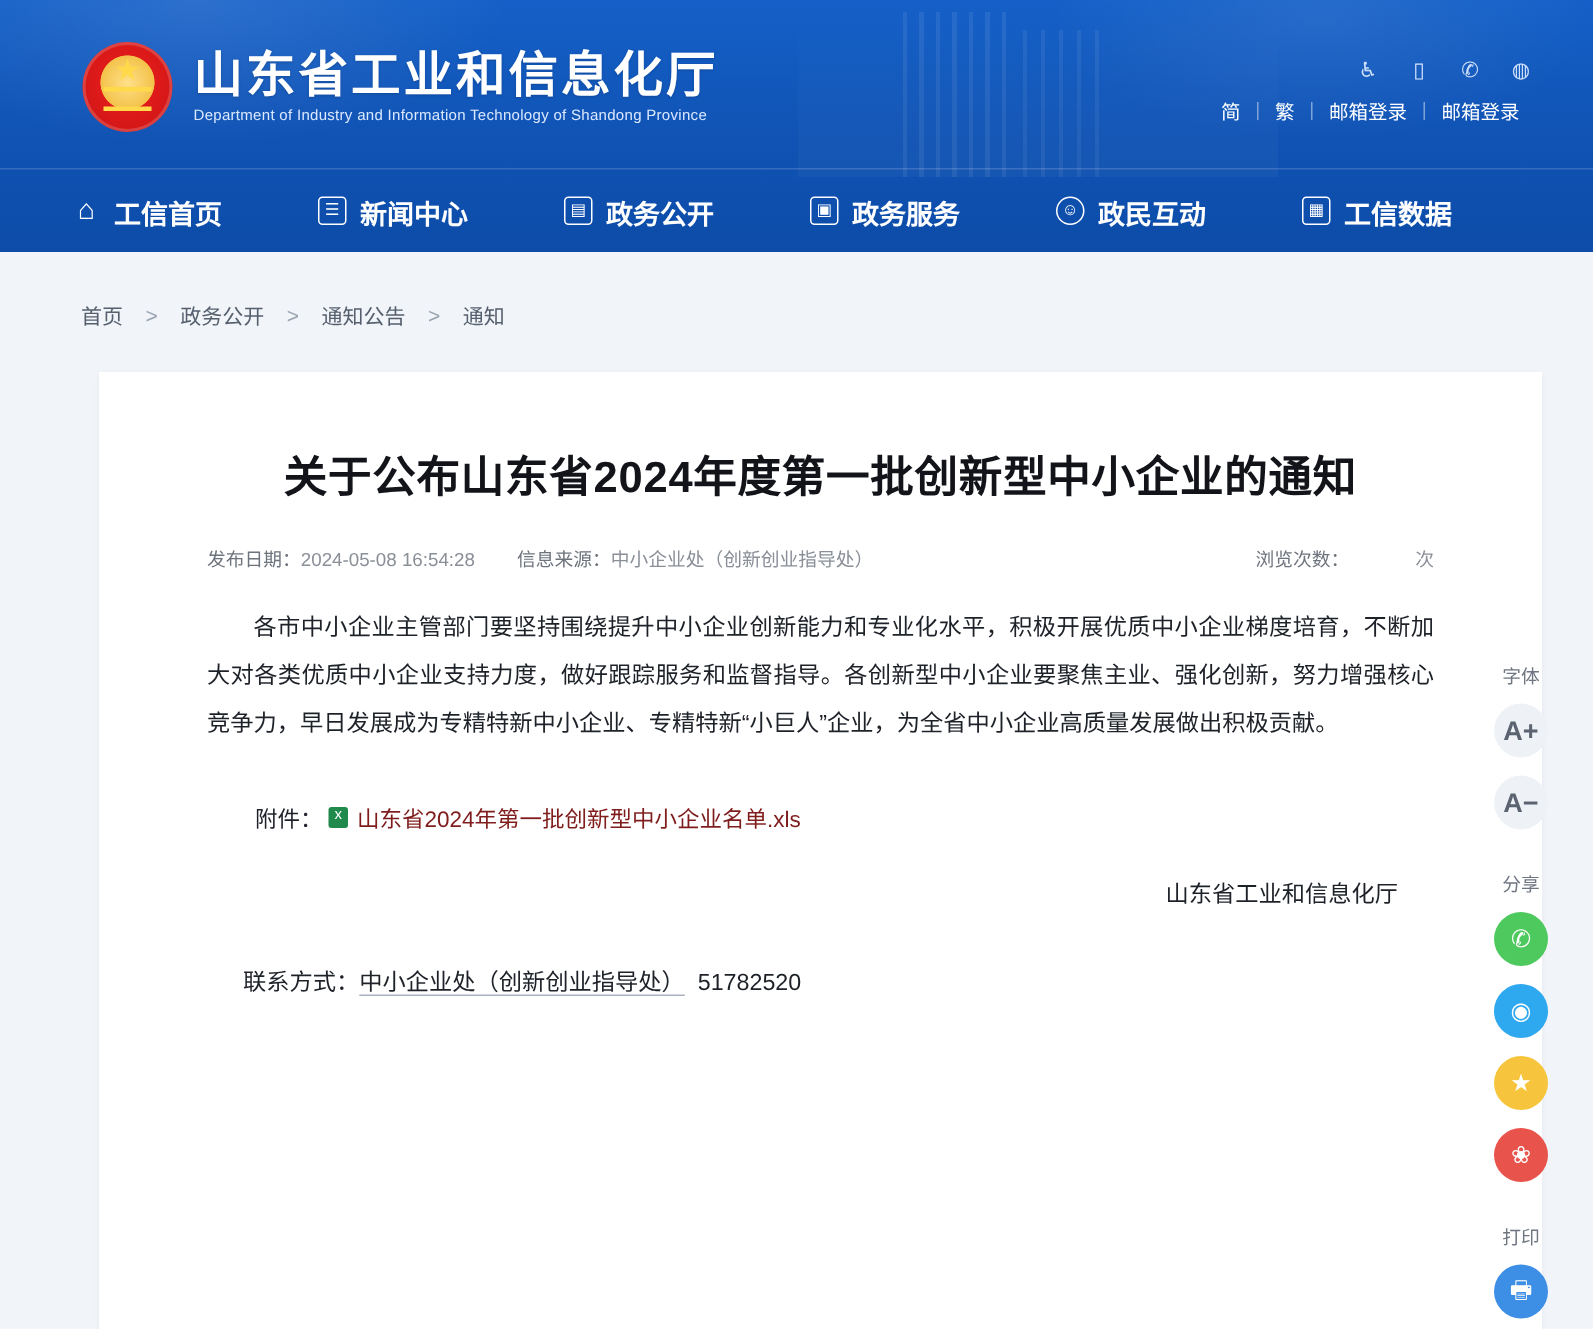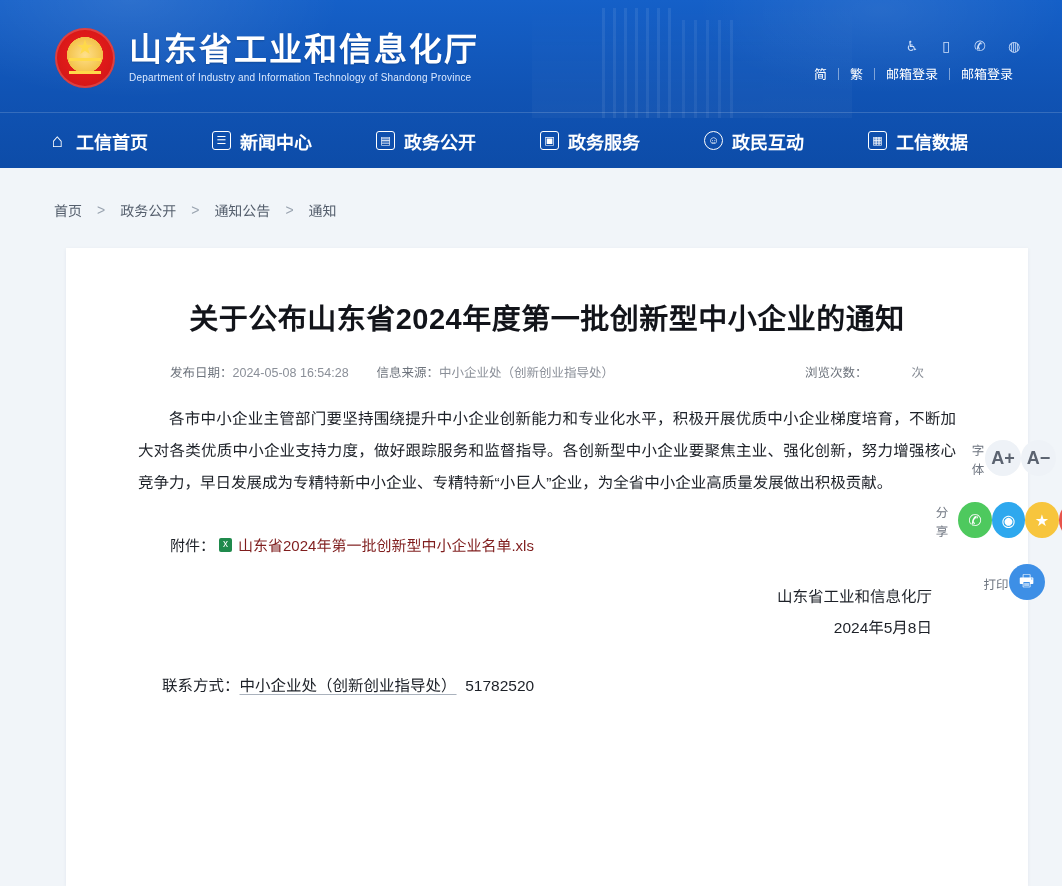--- a/index.html
+++ b/index.html
@@ -238,21 +238,21 @@
     padding: 50px 72px 0 72px;
     font-size: 29px;
     line-height: 1.45;
     font-weight: bold;
     color: #12141a;
     text-align: center;
     letter-spacing: 0.5px;
   }
   .meta {
     margin-top: 22px;
-    padding: 0 104px;
+    padding: 0 72px;
     display: flex;
     align-items: center;
     font-size: 12.5px;
     color: #8a8f98;
   }
   .meta .m-date { white-space: nowrap; }
   .meta .m-source { margin-left: 28px; white-space: nowrap; }
   .meta .m-views { margin-left: auto; white-space: nowrap; }
   .meta .m-views .views-num { display: inline-block; min-width: 44px; }
   .meta strong { font-weight: normal; color: #6e747d; }
@@ -322,21 +322,21 @@
     display: flex;
     flex-direction: column;
     align-items: center;
     gap: 0;
   }
   .rail-label {
     font-size: 12.5px;
     color: #6f7681;
     margin-bottom: 10px;
   }
-  .rail-group { display: flex; flex-direction: row; align-items: center; }
+  .rail-group { display: flex; flex-direction: column; align-items: center; }
   .rail-btn {
     width: 36px; height: 36px;
     border-radius: 50%;
     background: #eef2f7;
     color: #5b6personally;
     display: flex; align-items: center; justify-content: center;
     margin-bottom: 12px;
     cursor: pointer;
     font-size: 16px;
     color: #5b6370;
@@ -444,21 +444,20 @@
   </div>
 
   <div class="attach">
     <span class="label">附件：</span>
     <span class="xls-ico"></span>
     <a>山东省2024年第一批创新型中小企业名单.xls</a>
   </div>
 
   <div class="sign">
     <div>山东省工业和信息化厅</div>
-    <div>2024年5月8日</div>
   </div>
 
   <div class="contact">
     <span>联系方式：</span><span class="u">中小企业处（创新创业指导处）</span>&nbsp;&nbsp;<span>51782520</span>
   </div>
 </div>
 
 <div class="rail">
   <div class="rail-group">
     <div class="rail-label">字体</div>

